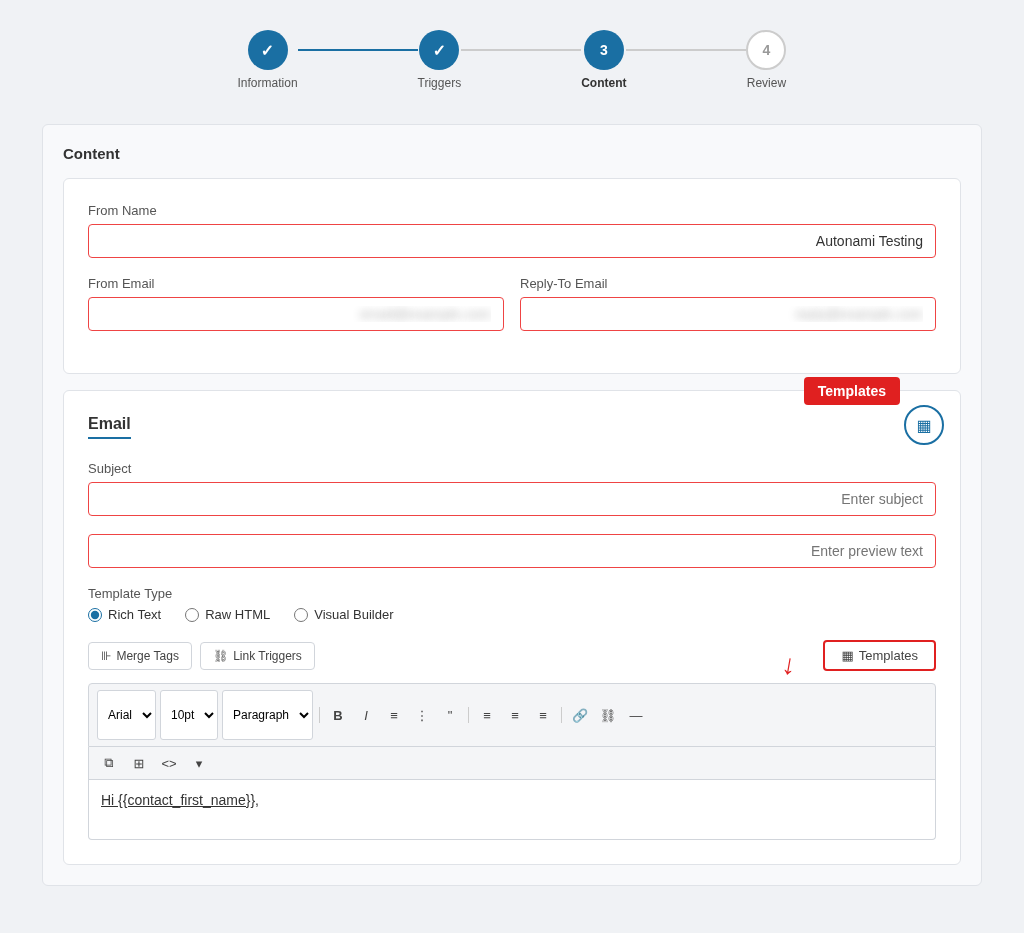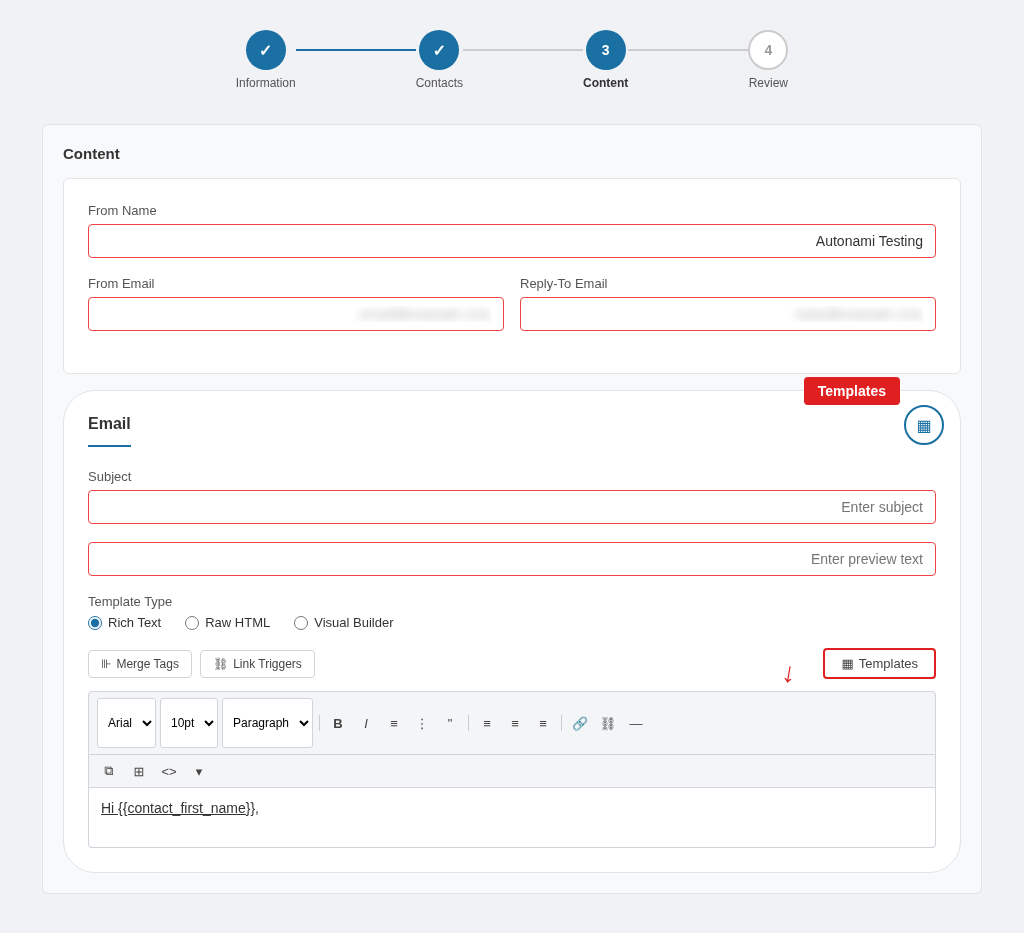--- a/index.html
+++ b/index.html
@@ -167,21 +167,21 @@
       color: #1a6fa3;
       font-size: 16px;
     }
 
     .email-title {
       font-size: 16px;
       font-weight: 600;
       color: #333;
       margin-bottom: 4px;
       border-bottom: 2px solid #1a6fa3;
-      padding-bottom: 12px;
+      padding-bottom: 4px;
       display: inline-block;
     }
 
     
     .template-type-row {
       display: flex;
       align-items: center;
       gap: 24px;
       margin-bottom: 14px;
     }
@@ -309,21 +309,21 @@
     </div>
     <span class="step-label">Information</span>
   </div>
 
   <div class="step-connector completed"></div>
 
   <div class="step">
     <div class="step-circle completed">
       <span class="checkmark">✓</span>
     </div>
-    <span class="step-label">Contacts</span>
+    <span class="step-label">Triggers</span>
   </div>
 
   <div class="step-connector"></div>
 
   <div class="step">
     <div class="step-circle active">
       <span>3</span>
     </div>
     <span class="step-label active">Content</span>
   </div>
@@ -352,21 +352,21 @@
         <label class="form-label">From Email</label>
         <input class="form-input blurred" type="text" value="email@example.com" style="">
       </div>
       <div class="form-group">
         <label class="form-label">Reply-To Email</label>
         <input class="form-input blurred" type="text" value="reply@example.com" style="">
       </div>
     </div>
   </div>
 
-  <div class="email-section" style="position:relative;border-radius:32px;">
+  <div class="email-section" style="position:relative;">
 
     <div class="templates-badge">Templates</div>
 
     <div class="templates-icon-btn">
       <span>▦</span>
     </div>
 
     <div style="margin-bottom: 18px;">
       <div class="email-title">Email</div>
     </div>

